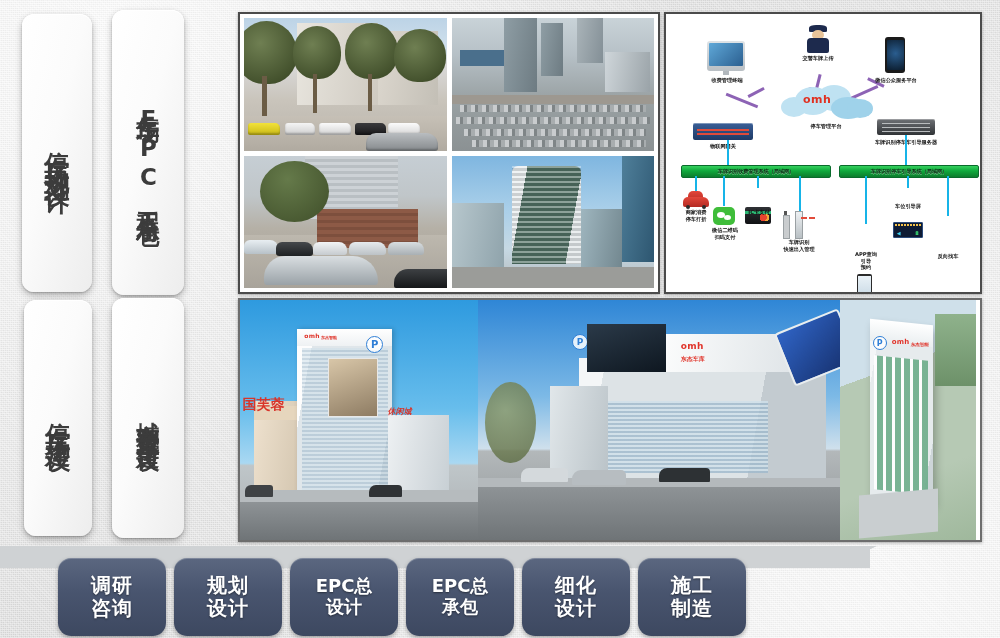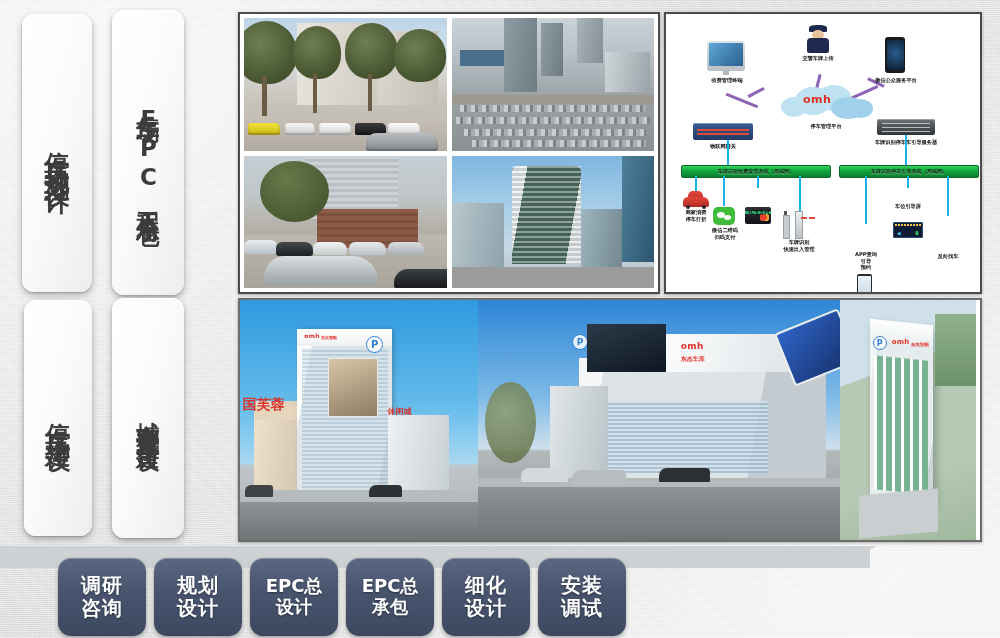--- a/index.html
+++ b/index.html
@@ -164,21 +164,21 @@
   .roadstrip{position:absolute;left:0;right:0;background:linear-gradient(#8e9396,#6f7477);}
 
   
   #band{position:absolute;left:0;top:546px;width:870px;height:22px;background:#cfd2d4;}
   #band-chamfer{position:absolute;left:832px;top:546px;width:46px;height:22px;
                 background:linear-gradient(to bottom right,#cfd2d4 0%,#cfd2d4 48%,rgba(207,210,212,0) 50%);
                 clip-path:polygon(0 0,100% 0,0 100%);}
   #steps{position:absolute;left:58px;top:558px;width:936px;height:78px;
          display:flex;gap:8px;align-items:stretch;}
   .step{
-    flex:0 0 auto;width:88px;border-radius:13px;
+    flex:0 0 auto;width:108px;border-radius:13px;
     background:linear-gradient(180deg,#5b6780 0%,#49556f 42%,#3d4860 100%);
     box-shadow:0 2px 4px rgba(0,0,0,.3), inset 0 1px 0 rgba(255,255,255,.22);
     display:flex;flex-direction:column;align-items:center;justify-content:center;
     color:#fff;font-weight:700;font-size:20px;line-height:1.16;letter-spacing:1px;
     text-shadow:0 1px 2px rgba(0,0,0,.45);
   }
   .step .l2{display:block;}
   .step.epc{font-size:18px;letter-spacing:0;}
 </style>
 </head>
@@ -392,21 +392,21 @@
     <div class="bldg" style="left:6%;top:44%;width:26%;height:6%;background:#e6d6bd;"></div>
     <div class="omh-cn" style="left:1%;top:40%;font-size:14px;color:#d8342a;">国芙蓉</div>
     <div class="bldg" style="left:24%;top:12%;width:40%;height:76%;background:linear-gradient(100deg,#fdfdfd 0 14%,#dfe6ea 14% 86%,#c4ced4 86%);box-shadow:2px 0 5px rgba(0,0,0,.2);"></div>
     <div class="glassband" style="left:26%;top:20%;width:36%;height:60%;opacity:.55"></div>
     <div style="position:absolute;left:24%;top:12%;width:40%;height:7%;background:linear-gradient(#ffffff,#eef1f3);"></div>
     <div class="omh-logo" style="left:27%;top:13.5%;">omh</div>
     <div class="omh-cn" style="left:34%;top:14.5%;">东杰智能</div>
     <div class="pmark" style="left:53%;top:15%;width:15px;height:15px;font-size:10px;">P</div>
     <div class="billboard" style="left:37%;top:24%;width:20%;height:24%;"></div>
     <div class="bldg" style="left:62%;top:48%;width:26%;height:40%;background:linear-gradient(100deg,#eef1f3,#c6ced3);"></div>
-    <div class="omh-cn" style="left:62%;top:44%;font-size:8px;color:#d8342a;">休闲城</div>
+    <div class="omh-cn" style="left:62%;top:44%;font-size:8px;color:#d8342a;font-style:italic;">休闲城</div>
     <div class="roadstrip" style="bottom:0;height:16%;"></div>
     <div style="position:absolute;left:0;bottom:16%;width:100%;height:5%;background:#b6bbbe;"></div>
     <div style="position:absolute;left:2%;bottom:18%;width:12%;height:5%;background:#3f4245;border-radius:6px 3px 1px 1px;"></div>
     <div style="position:absolute;left:54%;bottom:18%;width:14%;height:5%;background:#2f3235;border-radius:7px 4px 1px 1px;"></div>
   </div>
 
   <div class="rend" id="r2">
     <div class="bldg" style="left:28%;top:24%;width:68%;height:56%;background:linear-gradient(100deg,#f4f6f7 0 10%,#dde3e6 10% 70%,#c3cbd0 70%);"></div>
     <div class="bldg" style="left:52%;top:14%;width:44%;height:16%;background:linear-gradient(100deg,#fbfcfc,#d9dfe3);"></div>
     <div class="omh-logo" style="left:56%;top:17%;font-size:9px;">omh</div>
@@ -457,16 +457,16 @@
   </div>
   <div class="step epc">
     <span>EPC总</span>
     <span class="l2">承包</span>
   </div>
   <div class="step">
     <span>细化</span>
     <span class="l2">设计</span>
   </div>
   <div class="step">
-    <span>安装</span>
-    <span class="l2">调试</span>
+    <span>施工</span>
+    <span class="l2">制造</span>
   </div>
 </div>
 
 </body></html>

